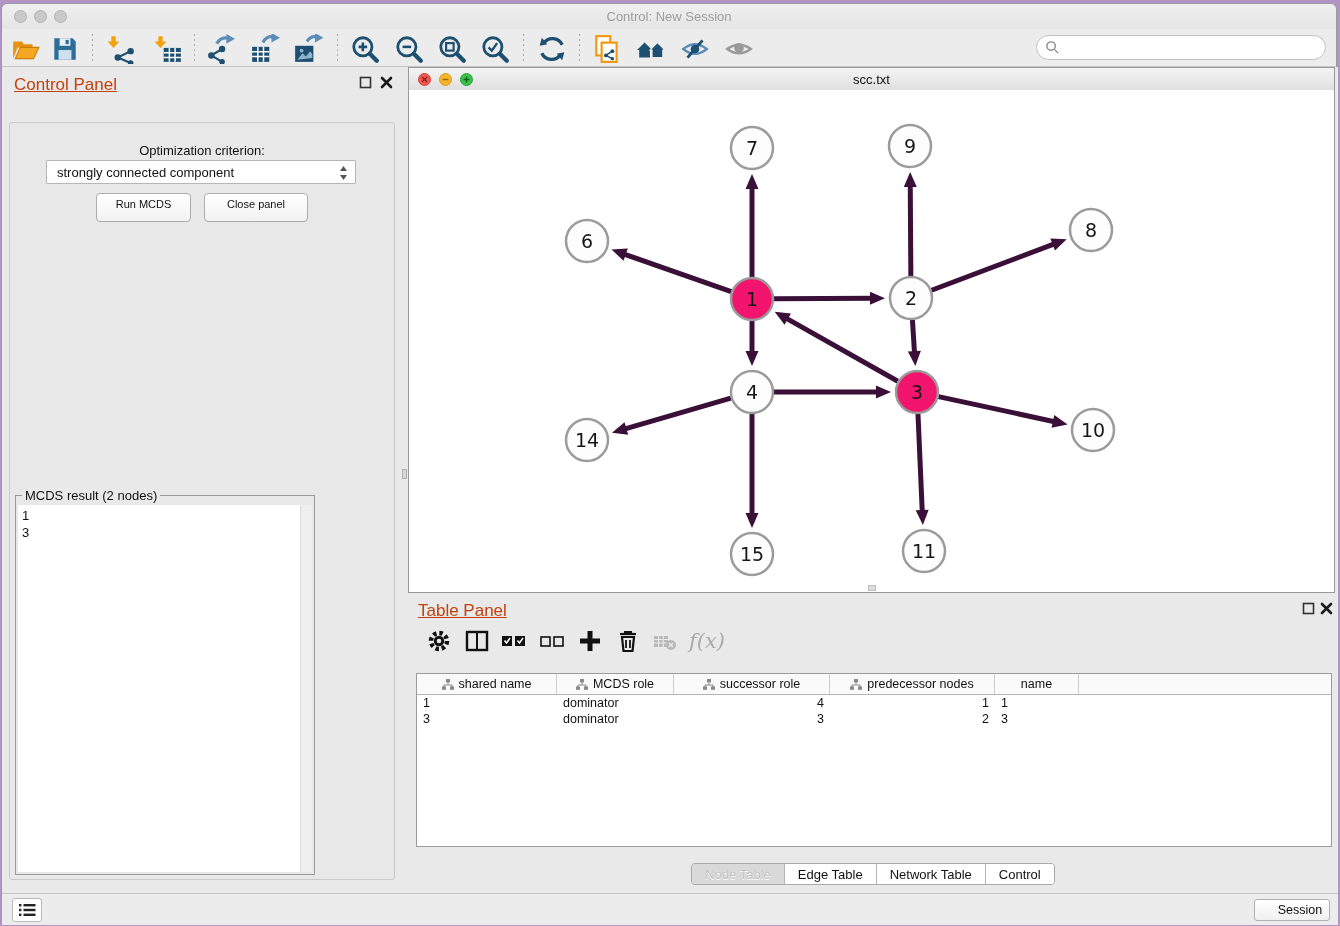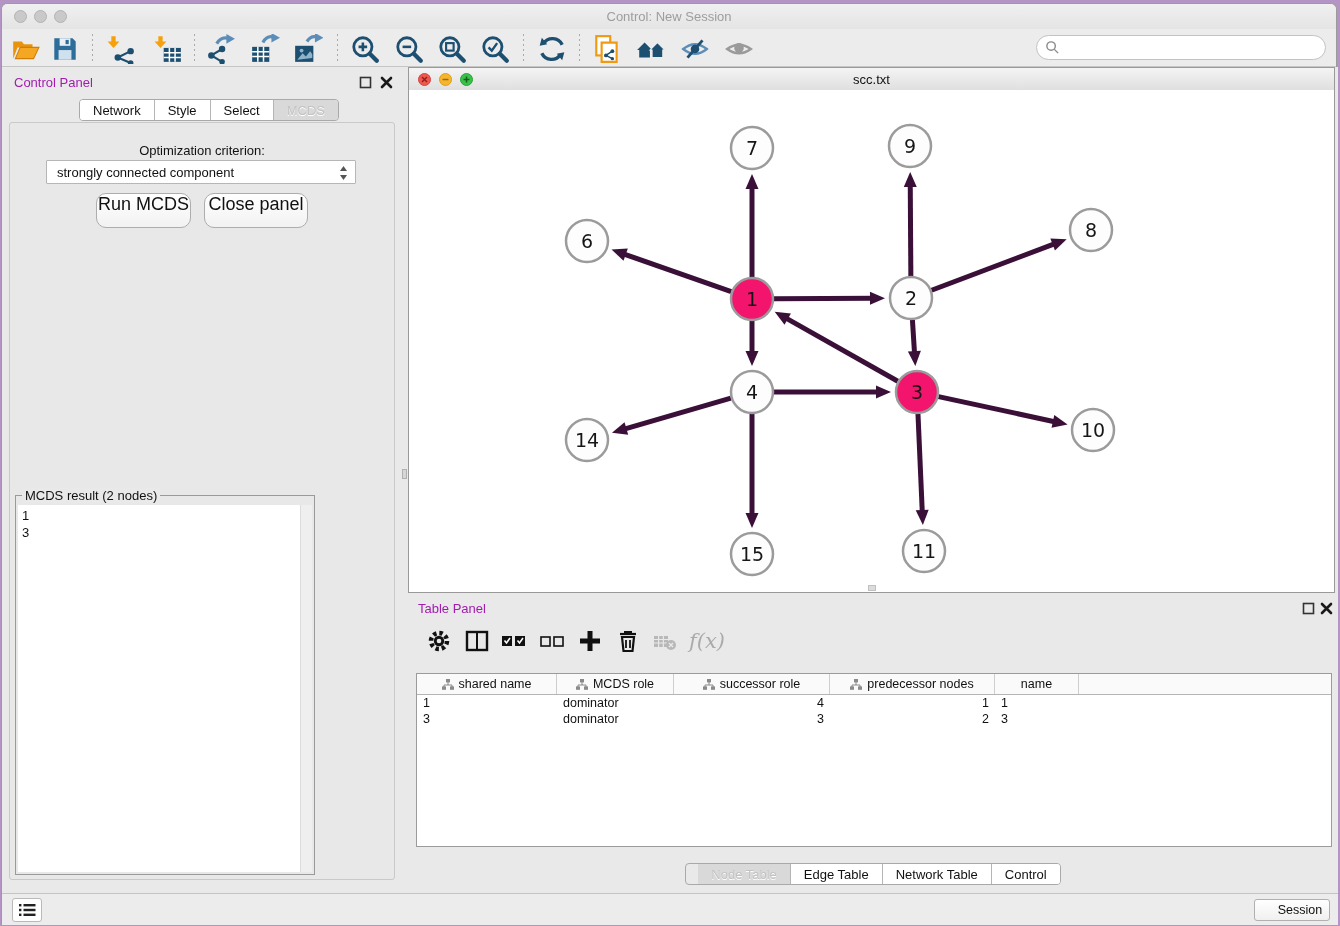--- a/index.html
+++ b/index.html
@@ -24,38 +24,38 @@
   .tb-sep { position:absolute; top:5px; width:1px; height:28px;
     background-image:linear-gradient(#aaa 40%, transparent 40%); background-size:1px 5px; }
   .search-box { position:absolute; right:10px; top:6px; width:290px; height:25px;
     background:#fff; border:1px solid #c2c2c2; border-radius:13px; display:flex; align-items:center; padding-left:8px; }
 
   
   .content { position:absolute; left:0; top:63px; width:1336px; height:826px; background:#e9e9e9; }
 
   
   .control-panel { position:absolute; left:0; top:0; width:400px; height:826px; background:#e9e9e9; }
-  .panel-title { position:absolute; left:12px; top:8px; font-size:13px; color:#a21caf; }
+  .panel-title { position:absolute; left:12px; top:8px; font-size:17px; color:#c2410c;text-decoration:underline; }
   .panel-btn { position:absolute; top:9px; width:13px; height:13px; cursor:pointer; }
 
   .tab-group { position:absolute; display:flex; border:1px solid #a9a9a9; border-radius:4px; overflow:hidden; height:22px; }
   .tab { background:#fff; font-size:13px; color:#111; padding:3px 13px; border-right:1px solid #b5b5b5;
     cursor:pointer; white-space:nowrap; line-height:15px; }
   .tab:last-child { border-right:none; }
   .tab.selected { background:#d9d9d9; color:#c2c2c2; text-shadow:0 1px 0 #fff; }
 
   .cp-box { position:absolute; left:7px; top:55px; width:386px; height:758px;
     border:1px solid #c9c9c9; border-radius:3px; background:#e8e8e8; }
   .opt-label { position:absolute; left:0; top:76px; width:400px; text-align:center; font-size:13px; color:#111; }
   .dropdown { position:absolute; left:44px; top:93px; width:310px; height:24px; background:#fff;
     border:1px solid #b6b6b6; border-radius:1px; font-size:13px; color:#111;
     display:flex; align-items:center; padding-left:10px; cursor:pointer; }
   .dd-chevrons { position:absolute; right:7px; top:4px; }
-  .cp-button { position:absolute; top:126px; height:35px; background:linear-gradient(#fff,#f2f2f2);
-    border:1px solid #adadad; border-radius:10px; font-size:18px; color:#111; text-align:center; cursor:pointer; line-height:21px; }
+  .cp-button { position:absolute; top:126px; height:29px; background:linear-gradient(#fff,#f2f2f2);
+    border:1px solid #adadad; border-radius:4px; font-size:11px; color:#111; text-align:center; cursor:pointer; line-height:21px; }
 
   .result-fieldset { position:absolute; left:13px; top:428px; width:300px; height:380px;
     border:1px solid #9a9a9a;padding-left:41px; }
   .result-legend { position:absolute; left:6px; top:-8px; background:#e9e9e9; padding:0 3px; font-size:13px; color:#111; }
   .result-area { position:absolute; left:2px; top:9px; right:14px; bottom:2px; background:#fff;
     font-size:13px; color:#111; padding:2px 4px; line-height:17px; }
   .result-scroll { position:absolute; top:9px; right:2px; bottom:2px; width:12px; background:#efefef; border-left:1px solid #dcdcdc; }
 
   
   .splitter { position:absolute; left:400px; top:0; width:6px; height:826px; background:#e9e9e9; }
@@ -259,26 +259,20 @@
         <svg viewBox="0 0 13 13">
             <rect x="1.5" y="1.5" width="10" height="10" fill="none" stroke="#333" stroke-width="1.6"></rect>
           </svg>
       </div>
       <div class="panel-btn" style="left:378px">
         <svg viewBox="0 0 13 13">
             <path d="M2 2 L11 11 M11 2 L2 11" stroke="#1a1a1a" stroke-width="2.6" stroke-linecap="round"></path>
           </svg>
       </div>
 
-      <div class="tab-group" style="left:77px; top:32px;">
-        <div class="tab">Network</div>
-        <div class="tab">Style</div>
-        <div class="tab">Select</div>
-        <div class="tab selected">MCDS</div>
-      </div>
 
       <div class="cp-box"></div>
 
       <div class="opt-label">Optimization criterion:</div>
 
       <div class="dropdown">
         <span>strongly connected component</span>
         <span class="dd-chevrons">
           <svg width="9" height="16" viewBox="0 0 9 16">
               <path d="M4.5 1 L8 6 H1 Z" fill="#555"></path>
@@ -497,21 +491,21 @@
         <div class="tp-row">
           <div class="tp-cell" style="width:140px">3</div>
           <div class="tp-cell" style="width:117px">dominator</div>
           <div class="tp-cell num" style="width:156px">3</div>
           <div class="tp-cell num" style="width:165px">2</div>
           <div class="tp-cell" style="width:84px">3</div>
         </div>
       </div>
 
       <div class="bottom-tabs">
-        <div class="tab-group" style="position:static;padding-left:12px;">
+        <div class="tab-group" style="position:static;">
           <div class="tab selected">Node Table</div>
           <div class="tab">Edge Table</div>
           <div class="tab">Network Table</div>
           <div class="tab">Control</div>
         </div>
       </div>
     </div>
   </div>
 
   <div class="statusbar">

